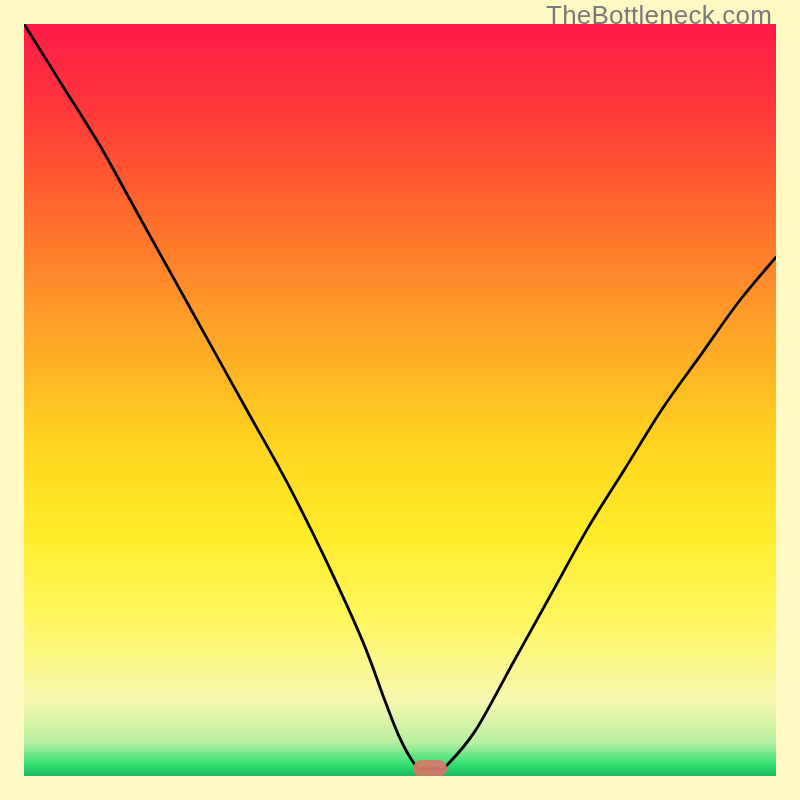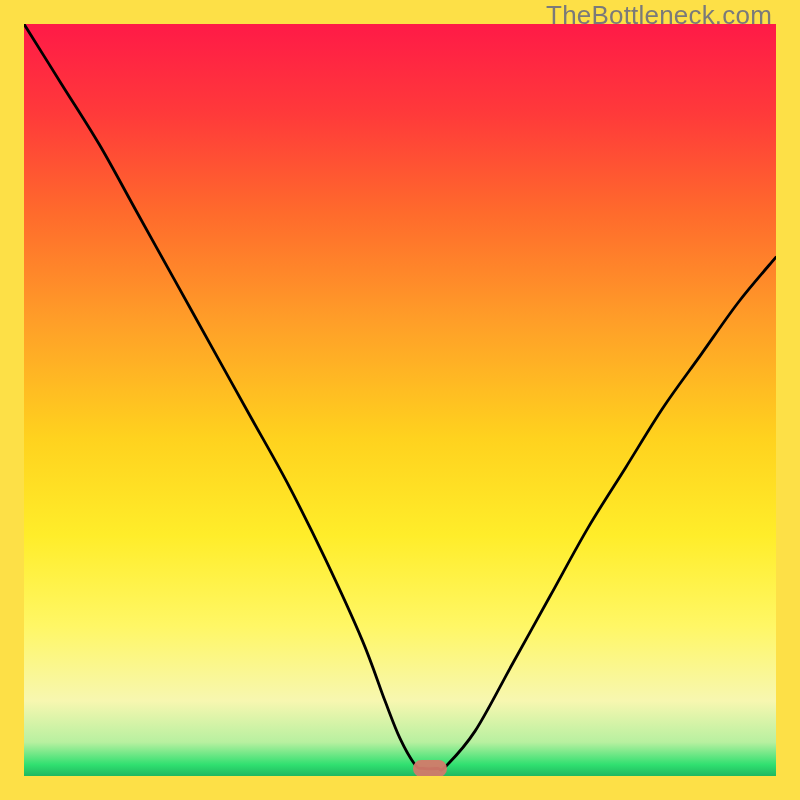--- a/index.html
+++ b/index.html
@@ -7,21 +7,21 @@
     padding: 0;
     width: 800px;
     height: 800px;
     background: #000;
     overflow: hidden;
   }
   .frame {
     position: relative;
     width: 800px;
     height: 800px;
-    background: #fde047;
+    background: #fef9c3;
   }
   .plot {
     position: absolute;
     left: 24px;
     top: 24px;
     width: 752px;
     height: 752px;
     overflow: hidden;
   }
   .watermark {

